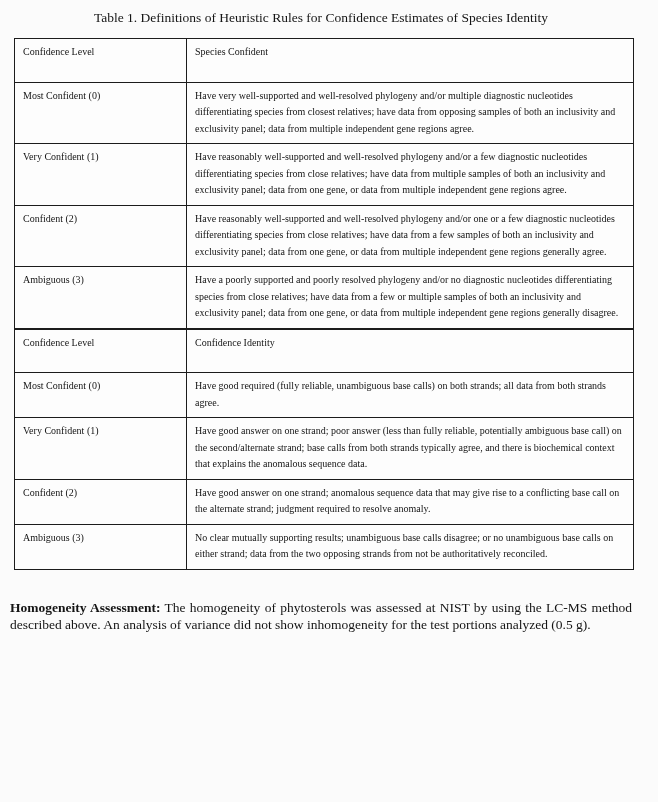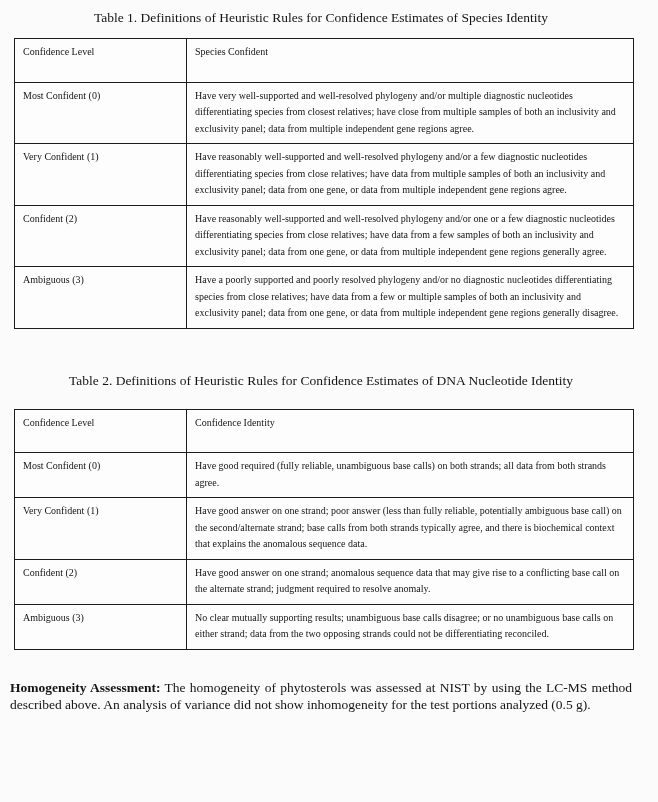--- a/index.html
+++ b/index.html
@@ -67,38 +67,37 @@
         <col style="width:172px">
         <col>
       </colgroup>
     <tbody>
         <tr>
       <th>Confidence Level</th>
       <th>Species Confident</th>
     </tr>
     <tr>
       <td>Most Confident (0)</td>
-      <td>Have very well-supported and well-resolved phylogeny and/or multiple diagnostic nucleotides differentiating species from closest relatives; have close from multiple samples of both an inclusivity and exclusivity panel; data from multiple independent gene regions agree.</td>
+      <td>Have very well-supported and well-resolved phylogeny and/or multiple diagnostic nucleotides differentiating species from closest relatives; have data from opposing samples of both an inclusivity and exclusivity panel; data from multiple independent gene regions agree.</td>
     </tr>
     <tr>
       <td>Very Confident (1)</td>
       <td>Have reasonably well-supported and well-resolved phylogeny and/or a few diagnostic nucleotides differentiating species from close relatives; have data from multiple samples of both an inclusivity and exclusivity panel; data from one gene, or data from multiple independent gene regions agree.</td>
     </tr>
     <tr>
       <td>Confident (2)</td>
       <td>Have reasonably well-supported and well-resolved phylogeny and/or one or a few diagnostic nucleotides differentiating species from close relatives; have data from a few samples of both an inclusivity and exclusivity panel; data from one gene, or data from multiple independent gene regions generally agree.</td>
     </tr>
     <tr>
       <td>Ambiguous (3)</td>
       <td>Have a poorly supported and poorly resolved phylogeny and/or no diagnostic nucleotides differentiating species from close relatives; have data from a few or multiple samples of both an inclusivity and exclusivity panel; data from one gene, or data from multiple independent gene regions generally disagree.</td>
     </tr>
   </tbody>
     </table>
 
-  <div class="tbl-title t2-title">Table 2.  Definitions of Heuristic Rules for Confidence Estimates of DNA Nucleotide Identity</div>
 
   <table class="rules">
     <colgroup>
         <col style="width:172px">
         <col>
       </colgroup>
     <tbody>
         <tr>
       <th>Confidence Level</th>
       <th>Confidence Identity</th>
@@ -110,20 +109,20 @@
     <tr>
       <td>Very Confident (1)</td>
       <td>Have good answer on one strand; poor answer (less than fully reliable, potentially ambiguous base call) on the second/alternate strand; base calls from both strands typically agree, and there is biochemical context that explains the anomalous sequence data.</td>
     </tr>
     <tr>
       <td>Confident (2)</td>
       <td>Have good answer on one strand; anomalous sequence data that may give rise to a conflicting base call on the alternate strand; judgment required to resolve anomaly.</td>
     </tr>
     <tr>
       <td>Ambiguous (3)</td>
-      <td>No clear mutually supporting results; unambiguous base calls disagree; or no unambiguous base calls on either strand; data from the two opposing strands could not be differentiating reconciled.</td>
+      <td>No clear mutually supporting results; unambiguous base calls disagree; or no unambiguous base calls on either strand; data from the two opposing strands from not be authoritatively reconciled.</td>
     </tr>
   </tbody>
     </table>
 
   <p class="para para-1"><b>Homogeneity Assessment:</b> <span>The homogeneity of phytosterols was assessed at NIST by using the LC-MS method described above.  An analysis of variance did not show inhomogeneity for the test portions analyzed (0.5 g).</span></p>
 
 </div>
 
 </body></html>

